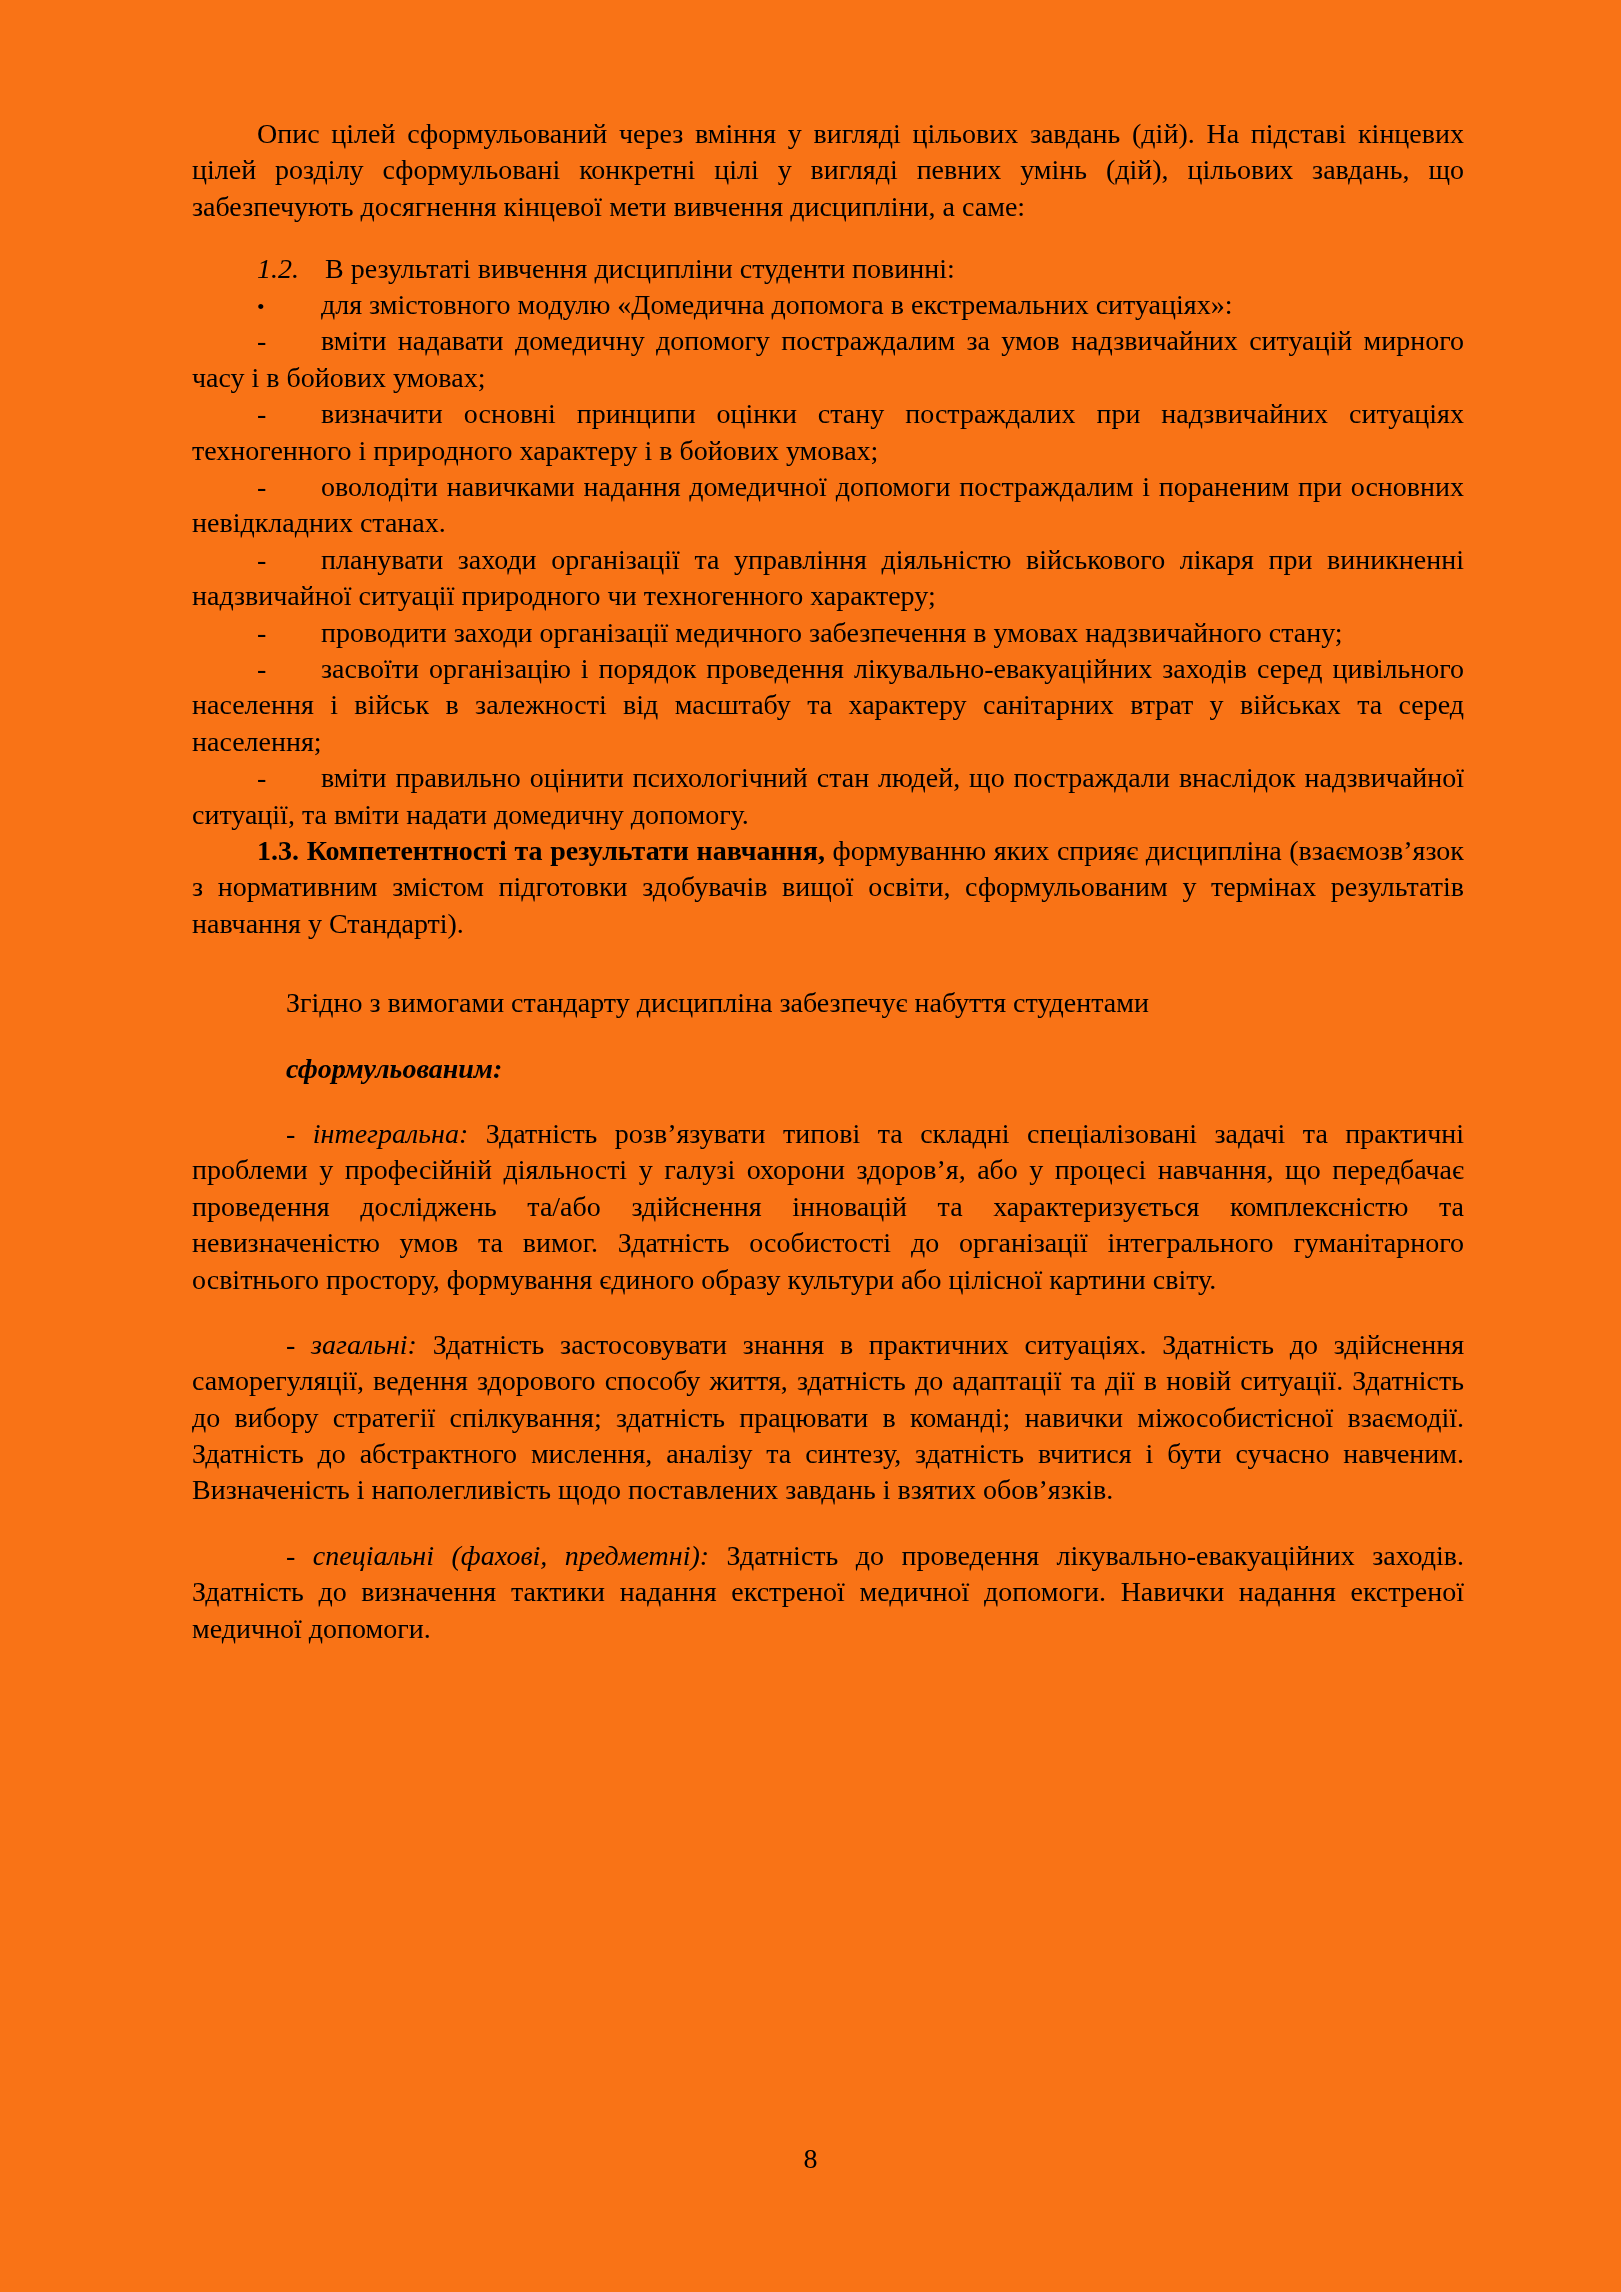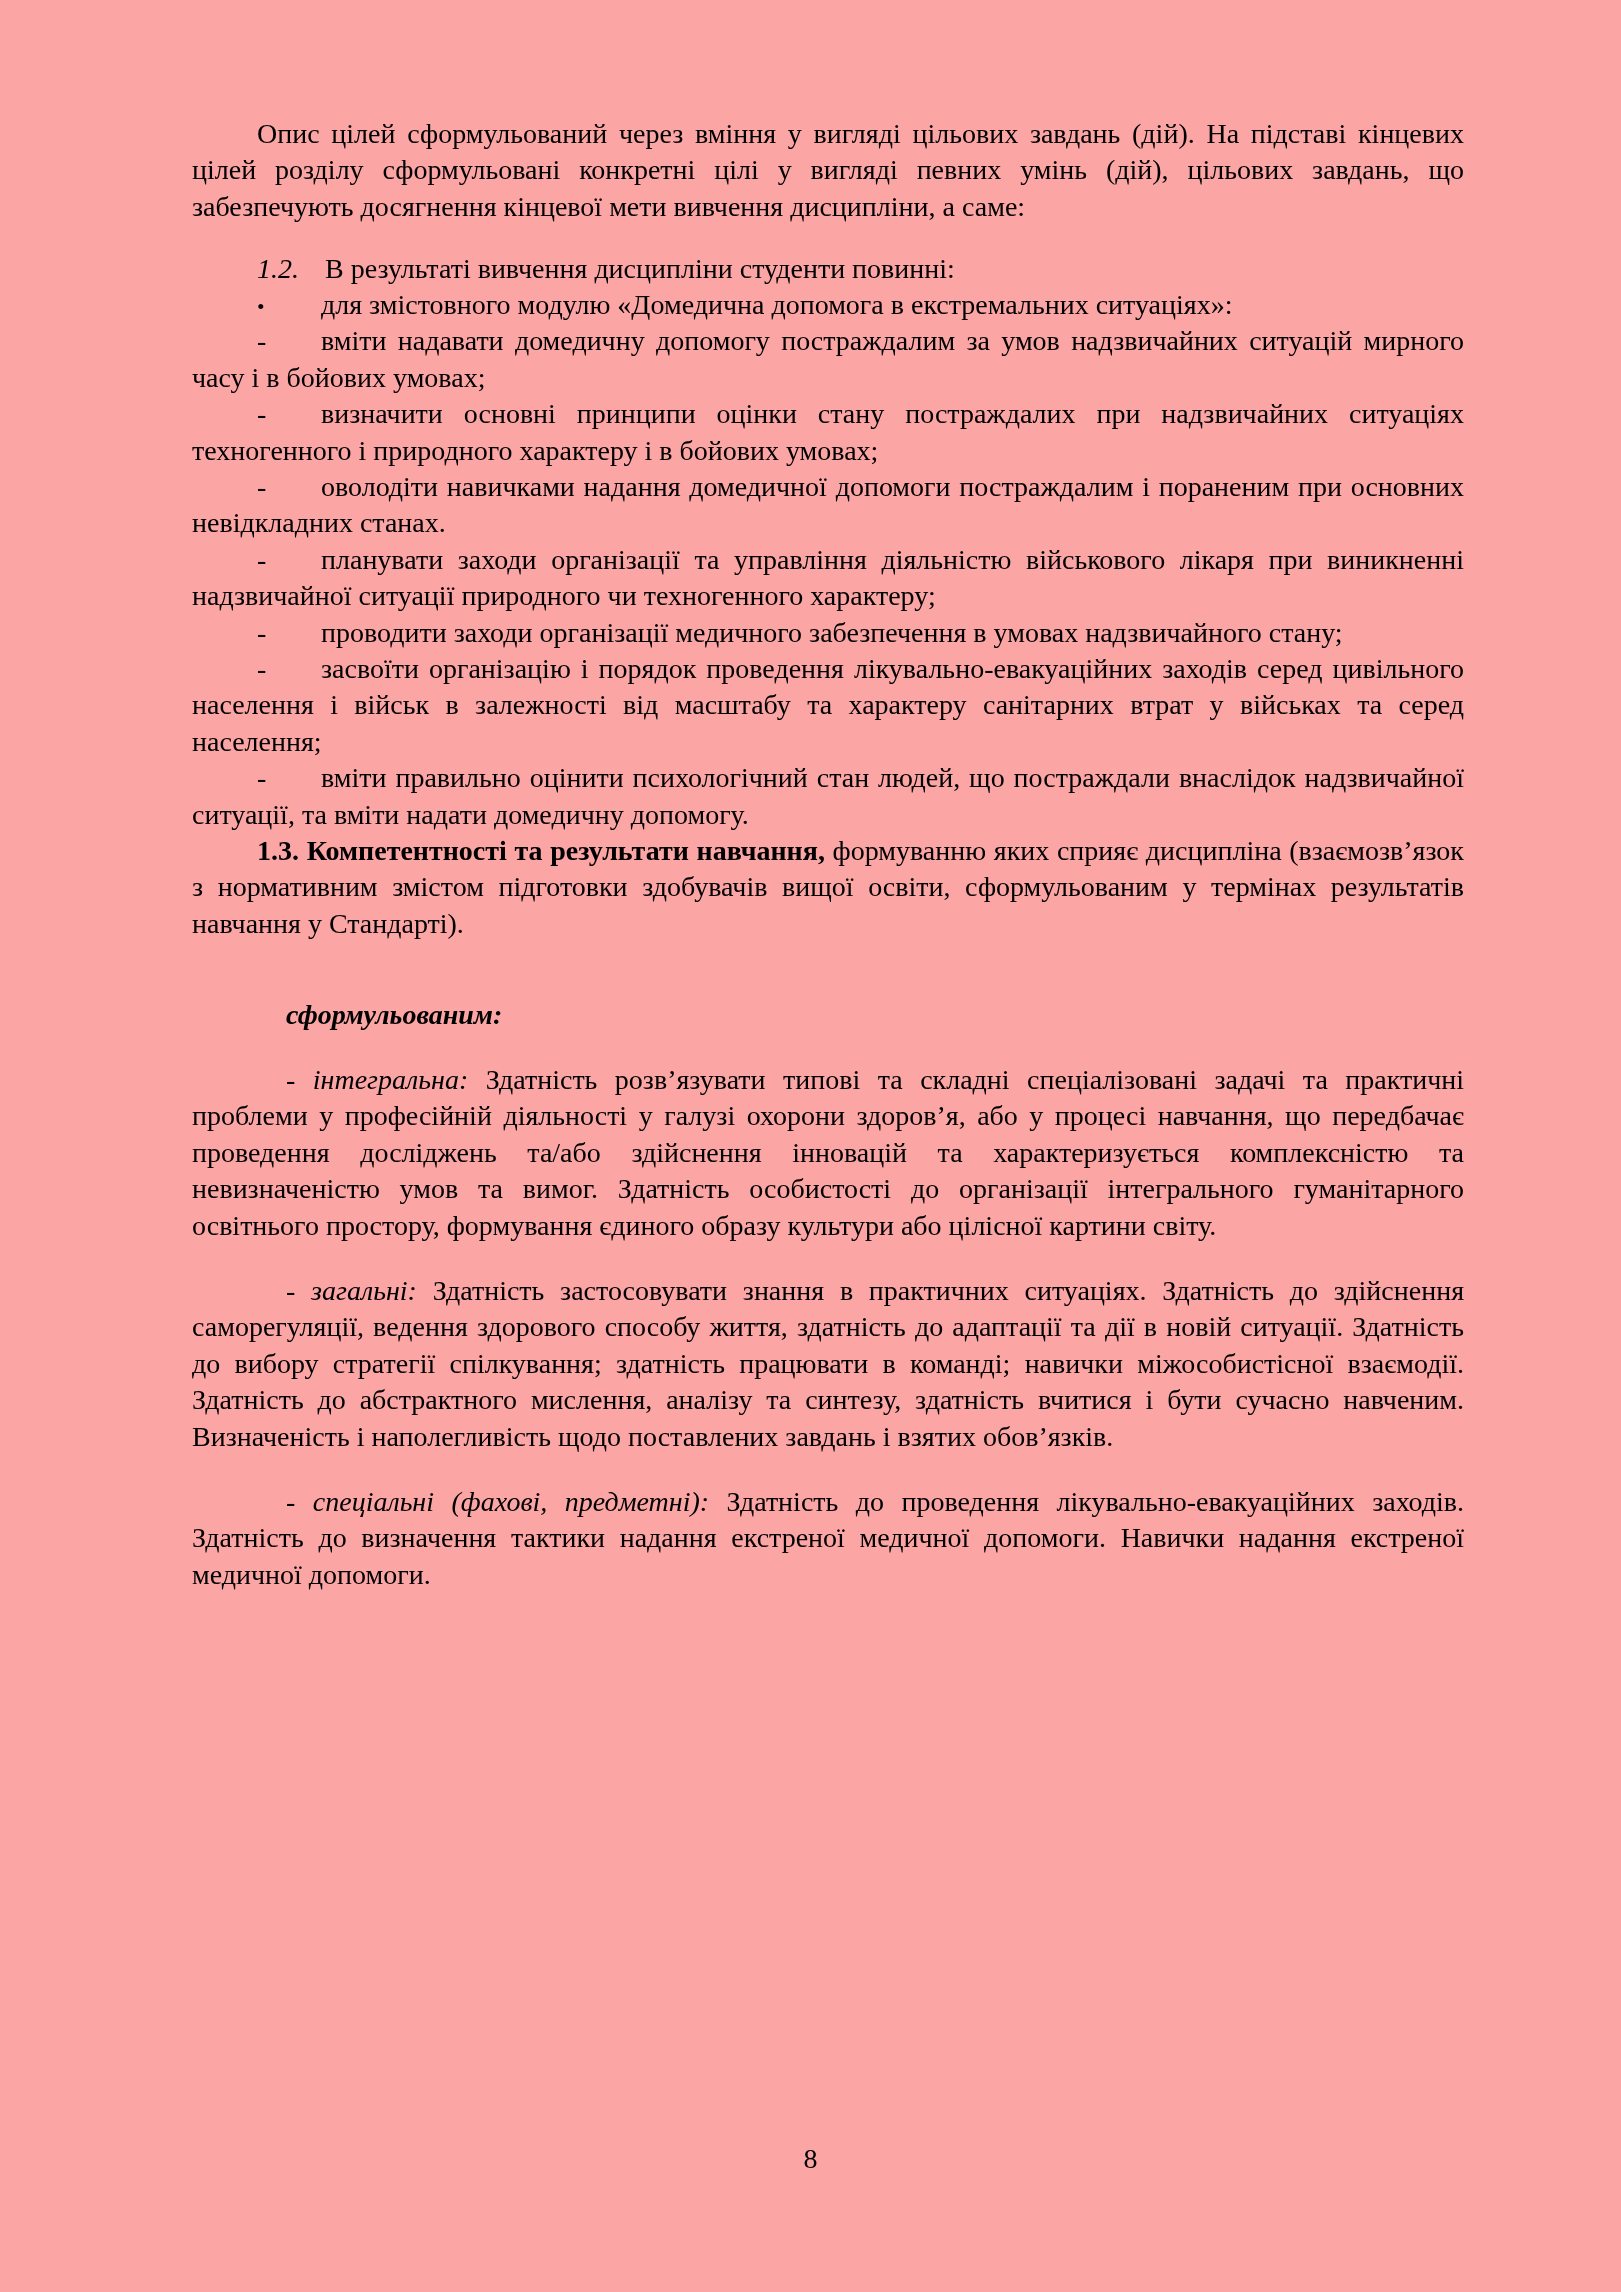--- a/index.html
+++ b/index.html
@@ -6,21 +6,21 @@
   html, body {
     margin: 0;
     padding: 0;
     background: #ffffff;
   }
   .page {
     position: relative;
     width: 1621px;
     height: 2293px;
     margin: 0 auto;
-    background: #fca5a5;
+    background: #f97316;
     box-sizing: border-box;
     padding: 116px 157px 59px 192px;
     font-family: "Liberation Serif", "DejaVu Serif", serif;
     color: #000000;
     font-size: 28px;
     line-height: 1.30;
   }
   .body-text {
     text-align: justify;
     text-justify: inter-word;
@@ -101,20 +101,21 @@
   <p class="list-row"><span class="marker dash">-</span><span>проводити заходи організації медичного забезпечення в умовах надзвичайного стану;</span></p>
 
   <p class="list-row"><span class="marker dash">-</span><span>засвоїти організацію і порядок проведення лікувально-евакуаційних заходів серед цивільного населення і військ в залежності від масштабу та характеру санітарних втрат у військах та серед населення;</span></p>
 
   <p class="list-row"><span class="marker dash">-</span><span>вміти правильно оцінити психологічний стан людей, що постраждали внаслідок надзвичайної ситуації, та вміти надати домедичну допомогу.</span></p>
 
   <p class="body-text p-indent"><b>1.3. Компетентності та результати навчання,</b><span> формуванню яких сприяє дисципліна (взаємозв’язок з нормативним змістом підготовки здобувачів вищої освіти, сформульованим у термінах результатів навчання у Стандарті).</span></p>
 
   <div class="spacer-block"></div>
 
+  <p class="body-text p-indent-lg p-gap-md">Згідно з вимогами стандарту дисципліна забезпечує набуття студентами</p>
 
   <p class="body-text p-indent-lg p-gap-lg bold-ital">сформульованим:</p>
 
   <p class="body-text p-indent-lg p-gap-lg"><span>-</span>&nbsp;<i>інтегральна:</i><span> Здатність розв’язувати типові та складні спеціалізовані задачі та практичні проблеми у професійній діяльності у галузі охорони здоров’я, або у процесі навчання, що передбачає проведення досліджень та/або здійснення інновацій та характеризується комплексністю та невизначеністю умов та вимог. Здатність особистості до організації інтегрального гуманітарного освітнього простору, формування єдиного образу культури або цілісної картини світу.</span></p>
 
   <p class="body-text p-indent-lg p-gap-lg"><span>-</span>&nbsp;<i>загальні:</i><span> Здатність застосовувати знання в практичних ситуаціях. Здатність до здійснення саморегуляції, ведення здорового способу життя, здатність до адаптації та дії в новій ситуації. Здатність до вибору стратегії спілкування; здатність працювати в команді; навички міжособистісної взаємодії. Здатність до абстрактного мислення, аналізу та синтезу, здатність вчитися і бути сучасно навченим. Визначеність і наполегливість щодо поставлених завдань і взятих обов’язків.</span></p>
 
   <p class="body-text p-indent-lg p-gap-lg"><span>-</span>&nbsp;<i>спеціальні (фахові, предметні):</i><span> Здатність до проведення лікувально-евакуаційних заходів. Здатність до визначення тактики надання екстреної медичної допомоги. Навички надання екстреної медичної допомоги.</span></p>
 
   <div class="page-number">8</div>

